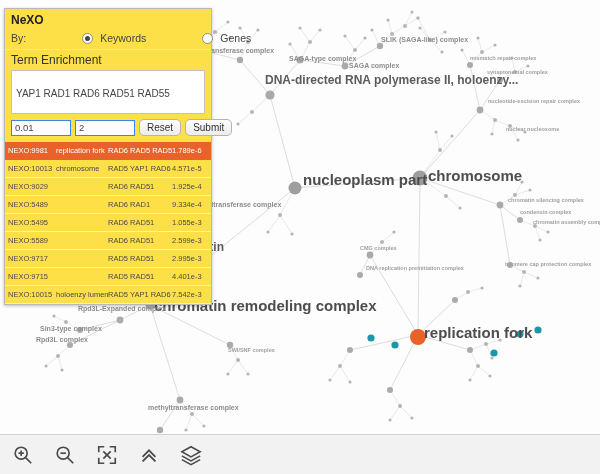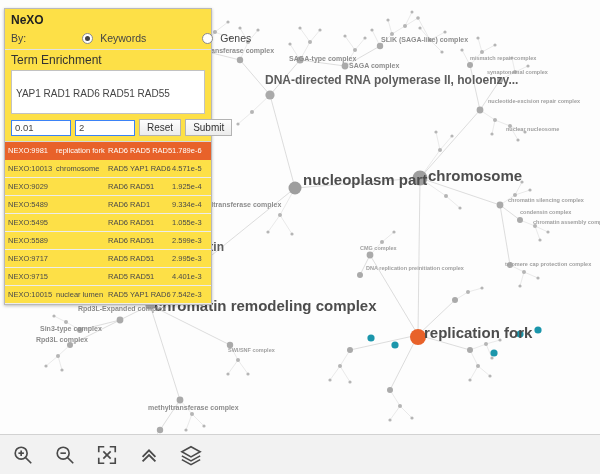--- a/index.html
+++ b/index.html
@@ -138,21 +138,21 @@
     color: #444;
     box-sizing: border-box;
   }
   .param-input.wide { flex: 1; }
   .btn {
     height: 17px;
     padding: 0 7px;
     font-size: 10px;
     background: linear-gradient(#fdfdfd,#ececec);
     border: 1px solid #b3b3b3;
-    border-radius: 0;
+    border-radius: 5px;
     color: #333;
     cursor: pointer;
     line-height: 15px;
   }
 
   
   .results {
     border-top: 1px solid #d6d6d6;
     background: transparent;
   }
@@ -524,21 +524,21 @@
       <span class="c-p">2.995e-3</span>
     </div>
     <div class="res-row">
       <span class="c-id">NEXO:9715</span>
       <span class="c-name"></span>
       <span class="c-genes">RAD5 RAD51</span>
       <span class="c-p">4.401e-3</span>
     </div>
     <div class="res-row">
       <span class="c-id">NEXO:10015</span>
-      <span class="c-name">nuclear lumen</span>
+      <span class="c-name">holoenzy lumen</span>
       <span class="c-genes">RAD5 YAP1 RAD6 RAD51 RAD1</span>
       <span class="c-p">7.542e-3</span>
     </div>
   </div>
 </div>
 
 <div id="bottom-toolbar">
   <span class="tool-icon">
     <svg width="22" height="22" viewBox="0 0 24 24" fill="none" stroke="#4a4a4a" stroke-width="1.8">
       <circle cx="10" cy="10" r="6.5"></circle>

